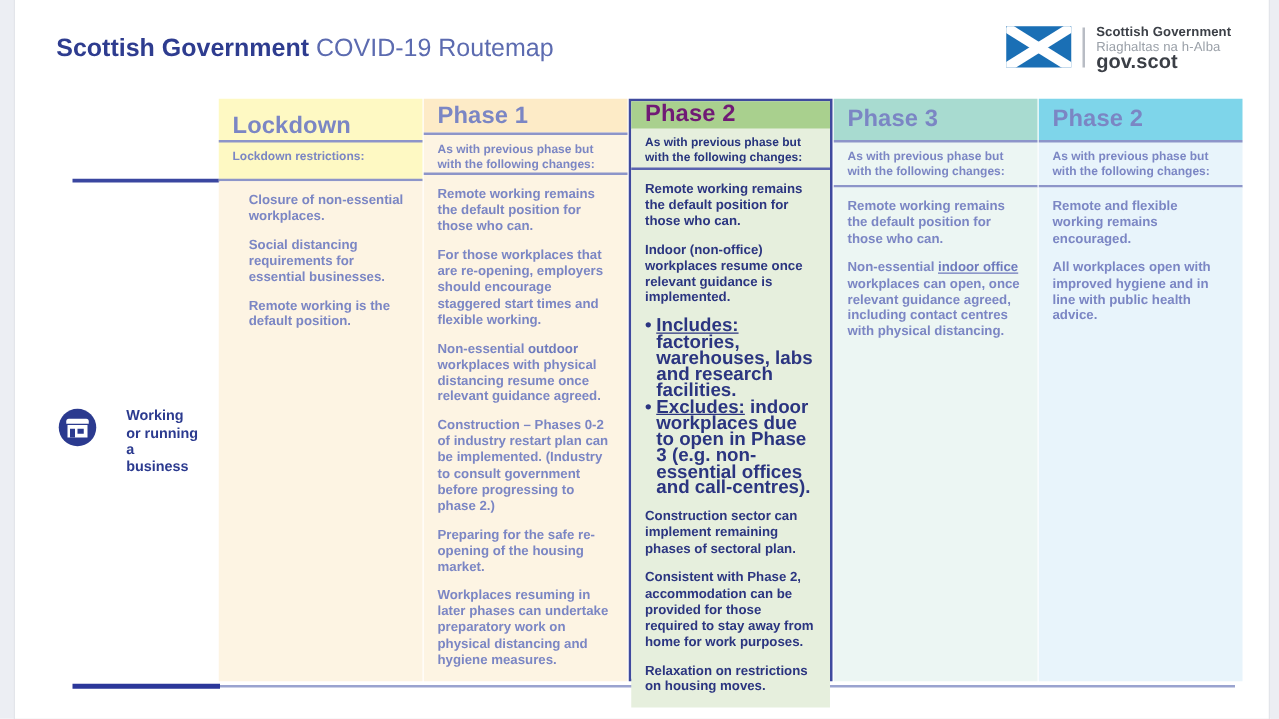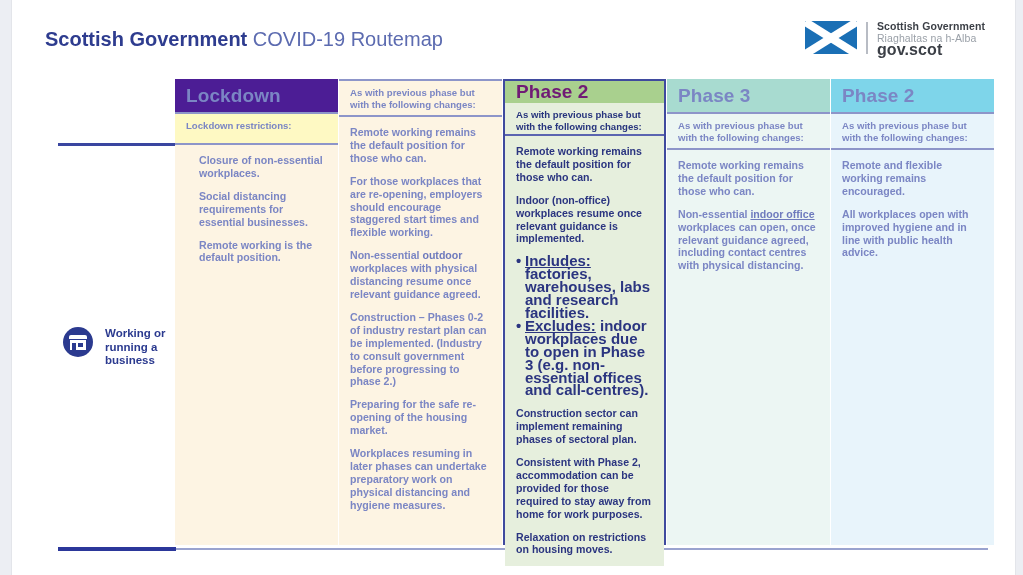--- a/index.html
+++ b/index.html
@@ -55,22 +55,22 @@
   }
   .rule-bottom-dark{
     position:absolute;left:46px;top:547px;width:118px;height:4px;background:#2b379a;
   }
   .rule-bottom-light{
     position:absolute;left:164px;top:548px;width:812px;height:2px;background:#9aa3cf;
   }
 
   
   .rowlabel{
-    position:absolute;left:51px;top:325px;width:112px;
-    display:flex;align-items:flex-start;gap:12px;
+    position:absolute;left:35px;top:325px;width:112px;
+    display:flex;align-items:flex-start;gap:24px;
   }
   .biz-icon{
     width:30px;height:30px;border-radius:50%;background:#2b3a8f;
     position:relative;flex:0 0 auto;margin-top:2px;
   }
   .biz-icon .awning{
     position:absolute;left:6px;top:8px;width:18px;height:4px;
     background:#ffffff;border-radius:2px 2px 0 0;
   }
   .biz-icon .body{
@@ -129,21 +129,21 @@
   .col-body li{
     margin:0 0 0 0;padding-left:9px;position:relative;
     font-size:15px;line-height:12.9px;font-weight:bold;color:#7b86c4;
   }
   .col-body li:before{
     content:"\2022";position:absolute;left:0;top:0;
   }
   .col-body .u{text-decoration:underline;}
 
   
-  .c-lockdown .col-head{background:#4c1d95;}
+  .c-lockdown .col-head{background:#fef9c3;align-items:flex-end;}
   .c-lockdown .col-sub{background:#fef9c3;}
   .c-lockdown .col-body{background:#fdf4e3;padding-left:24px;}
 
   .c-p1 .col-head{background:#fdebc7;}
   .c-p1 .col-sub{background:#fdf4e3;}
   .c-p1 .col-body{background:#fdf4e3;}
 
   .c-p2{
     border:2px solid #3f4a9e;box-sizing:border-box;
     width:163px;flex:0 0 163px;margin-right:1px;
@@ -206,20 +206,23 @@
         <div class="col-sub">
           <span>Lockdown restrictions:</span>
         </div>
         <div class="col-body">
           <p>Closure of non-essential workplaces.</p>
           <p>Social distancing requirements for essential businesses.</p>
           <p>Remote working is the default position.</p>
         </div>
       </div>
       <div class="col c-p1">
+        <div class="col-head">
+          <span>Phase 1</span>
+        </div>
         <div class="col-sub">
           <span>As with previous phase but with the following changes:</span>
         </div>
         <div class="col-body">
           <p>Remote working remains the default position for those who can.</p>
           <p>For those workplaces that are re-opening, employers should encourage staggered start times and flexible working.</p>
           <p>Non-essential <b>outdoor</b> workplaces with physical distancing resume once relevant guidance agreed.</p>
           <p>Construction – Phases 0-2 of industry restart plan can be implemented. (Industry to consult government before progressing to phase 2.)</p>
           <p>Preparing for the safe re-opening of the housing market.</p>
           <p>Workplaces resuming in later phases can undertake preparatory work on physical distancing and hygiene measures.</p>

